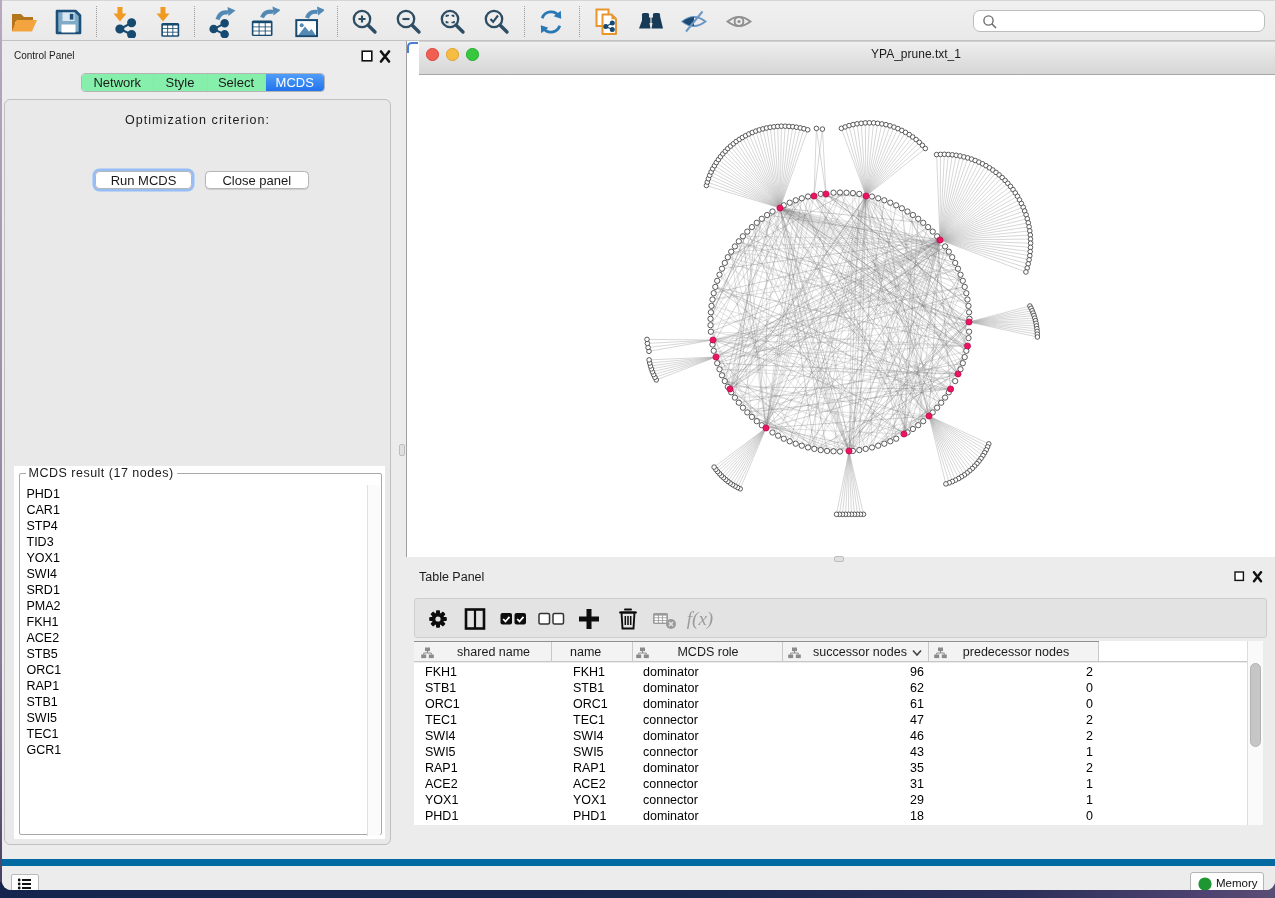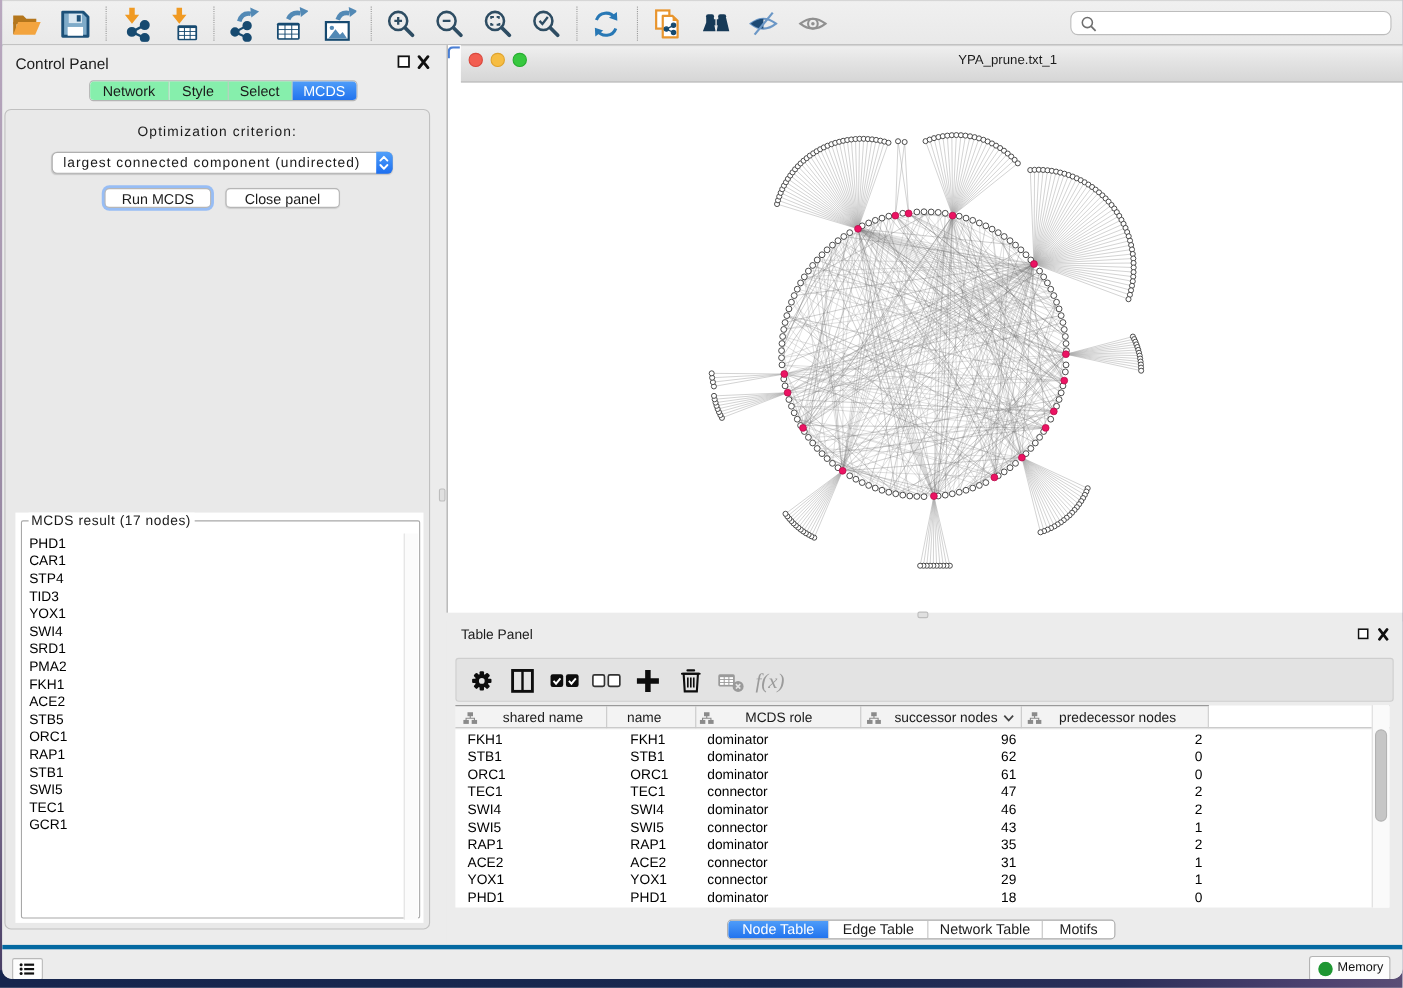--- a/index.html
+++ b/index.html
@@ -7,21 +7,21 @@
 body { font-family:"Liberation Sans", sans-serif; background:linear-gradient(90deg,#16254d 0%,#18284f 55%,#2c2f59 80%,#4d4270 94%,#5a4d75 100%); }
 #win { position:absolute; left:2px; top:0; width:1273px; height:890px; background:#ececec; border-radius:0 0 9px 9px; overflow:hidden; }
 #lwall { position:absolute; left:0; top:0; width:2px; height:882px; background:linear-gradient(180deg,#b9a8bf 0%,#a292ab 40%,#8a7a98 75%,#4a3f66 100%); }
 
 #toolbar { position:absolute; left:0; top:0; width:1273px; height:41px; background:linear-gradient(180deg,#f0f0f0,#e9e9e9); border-top:1px solid #d6d6d6; border-bottom:1px solid #c2c2c2; }
 .tbsep { position:absolute; top:5px; height:31px; width:0; border-left:1px dotted #9a9a9a; }
 .tbi { position:absolute; top:5px; width:32px; height:32px; }
 #searchbox { position:absolute; left:971px; top:9px; width:292px; height:22px; background:#fff; border:1.5px solid #bdbdbd; border-radius:7px; }
 
 #cpanel { position:absolute; left:0; top:42px; width:404px; height:817px; background:#ececec; }
-#cpanel .title { position:absolute; left:12px; top:8px; font-size:14px; color:#1b1b1b; }
+#cpanel .title { position:absolute; left:12px; top:8px; font-size:10px; color:#1b1b1b; }
 .winbtns { position:absolute; }
 #cp-tabs { position:absolute; left:79px; top:31px; height:19px; display:flex; border:1px solid #b4b4b4; border-radius:4px; background:#fff; font-size:13px; color:#1b1b1b; }
 #cp-tabs .seg { line-height:18px; text-align:center; border-right:1px solid #c4c4c4; background:#86efac; }
 #cp-tabs .seg:first-child { border-radius:3.5px 0 0 3.5px; }
 #cp-tabs .seg:last-child { border-right:none; border-radius:0 3.5px 3.5px 0; }
 #cp-tabs .seg.sel { background:linear-gradient(180deg,#4f9df9,#2173ee); color:#fff;text-align:center; }
 #cp-pane { position:absolute; left:2px; top:57px; width:387px; height:746px; background:#e9e9e9; border:1px solid #c0c0c0; border-radius:6px; }
 #optlabel { position:absolute; left:0; top:13px; width:100%; text-align:center; font-size:12.5px; letter-spacing:1.05px; color:#1b1b1b; }
 #dropdown { position:absolute; left:41.5px; top:37.5px; width:310.5px; height:20.5px; background:#fff; border:0.75px solid #b0b0b0; border-radius:5px; box-shadow:0 0.5px 1px rgba(0,0,0,.15); font-size:12.5px; letter-spacing:0.9px; color:#1b1b1b; line-height:19.5px; padding-left:10px; }
 #dropdown .spin { position:absolute; right:-0.75px; top:-0.75px; width:14.5px; height:20.5px; border-radius:0 5px 5px 0; background:linear-gradient(180deg,#51a0fa,#1d6ff0); }
@@ -45,21 +45,21 @@
 #tbody { position:absolute; left:8px; top:98px; width:849px; height:162px; background:#fff; font-size:12.5px; color:#000; }
 #tbody .row { position:absolute; height:16px; line-height:16px; width:100%; }
 #tscroll { position:absolute; left:841px; top:76px; width:16px; height:184px; background:#fafafa; border-left:1px solid #dcdcdc; }
 #tscroll .thumb { position:absolute; left:1.5px; top:22px; width:11px; height:84px; background:#c6c6c6; border:1px solid #b2b2b2; border-radius:6px; }
 #ttabs { position:absolute; left:255px; top:271px; height:17.5px; display:flex; border:1px solid #ababab; border-radius:4px; background:#fff; font-size:13px; color:#1b1b1b; }
 #ttabs .seg { line-height:16.5px; text-align:center; border-right:1px solid #c4c4c4; }
 #ttabs .seg:first-child { border-radius:3.5px 0 0 3.5px; }
 #ttabs .seg:last-child { border-right:none; border-radius:0 3.5px 3.5px 0; }
 #ttabs .seg.sel { background:linear-gradient(180deg,#4f9df9,#2173ee); color:#fff; }
 
-#status { position:absolute; left:0; top:859px; width:1273px; height:31px; background:#ececec; border-top:4px solid #0369a1; }
+#status { position:absolute; left:0; top:859px; width:1273px; height:31px; background:#ececec; border-top:7px solid #0369a1; }
 #listbtn { position:absolute; left:9px; top:8px; width:28px; height:20px; background:#fdfdfd; border:1px solid #b9b9b9; border-radius:2px; }
 #membtn { position:absolute; left:1188px; top:6px; width:74px; height:23px; background:#fdfdfd; border:1px solid #b4b4b4; border-radius:3px; font-size:11.5px; color:#111; }
 </style>
 </head>
 <body>
 <div id="lwall"></div>
 <div id="win">
   <div id="toolbar">
       <svg class="tbi" style="left:6px;" width="32" height="32" viewBox="0 0 32 32">
         <path d="M4 8 L13 8 L16 11 L25 11 L25 16 L4 16 Z" fill="#b4761c"></path>
@@ -209,24 +209,20 @@
         <path d="M20 1.5 L28 11.5 M28 1.5 L20 11.5" stroke="#111" stroke-width="2.6" stroke-linecap="round"></path>
       </svg>
     <div id="cp-tabs">
         <div class="seg" style="width:71.5px;">Network</div>
         <div class="seg" style="width:54px;">Style</div>
         <div class="seg" style="width:58px;">Select</div>
         <div class="seg sel" style="width:58.5px;">MCDS</div>
       </div>
     <div id="cp-pane">
       <div id="optlabel">Optimization criterion:</div>
-      <div id="dropdown">largest connected component (undirected)<div class="spin"><svg width="14" height="20" viewBox="0 0 14 20">
-              <path d="M3.8 8 L7 4.6 L10.2 8" fill="none" stroke="#fff" stroke-width="1.7" stroke-linecap="round" stroke-linejoin="round"></path>
-              <path d="M3.8 12 L7 15.4 L10.2 12" fill="none" stroke="#fff" stroke-width="1.7" stroke-linecap="round" stroke-linejoin="round"></path>
-            </svg></div></div>
       <div class="btn" id="runbtn" style="left:90px;top:70.5px;width:97px;box-shadow:0 0 0 2.5px rgba(115,170,250,.7);">Run MCDS</div>
       <div class="btn" style="left:200px;top:70.5px;width:103.5px;">Close panel</div>
       <div id="resultpanel">
         <div id="fieldset">
             <div id="fieldlegend">MCDS result (17 nodes)</div>
           <div id="mcdslist">PHD1<br>CAR1<br>STP4<br>TID3<br>YOX1<br>SWI4<br>SRD1<br>PMA2<br>FKH1<br>ACE2<br>STB5<br>ORC1<br>RAP1<br>STB1<br>SWI5<br>TEC1<br>GCR1</div>
           <div id="listscroll"></div>
         </div>
       </div>
     </div>
@@ -1226,26 +1222,20 @@
           <span style="position:absolute;left:11px;">PHD1</span>
           <span style="position:absolute;left:159px;">PHD1</span>
           <span style="position:absolute;left:229px;">dominator</span>
           <span style="position:absolute;left:410px;width:100px;text-align:right;">18</span>
           <span style="position:absolute;left:579px;width:100px;text-align:right;">0</span>
         </div>
       </div>
     <div id="tscroll">
         <div class="thumb"></div>
       </div>
-    <div id="ttabs">
-        <div class="seg sel" style="width:92px;">Node Table</div>
-        <div class="seg" style="width:90px;">Edge Table</div>
-        <div class="seg" style="width:104px;">Network Table</div>
-        <div class="seg" style="width:65px;">Motifs</div>
-      </div>
   </div>
   <div id="status">
     <div id="listbtn"><svg width="26" height="18" viewBox="0 0 26 18">
           <circle cx="7.2" cy="5" r="1.4" fill="#111"></circle>
           <circle cx="7.2" cy="9" r="1.4" fill="#111"></circle>
           <circle cx="7.2" cy="13" r="1.4" fill="#111"></circle>
           <rect x="10" y="4" width="9" height="2" fill="#111"></rect>
           <rect x="10" y="8" width="9" height="2" fill="#111"></rect>
           <rect x="10" y="12" width="9" height="2" fill="#111"></rect>
         </svg></div>

